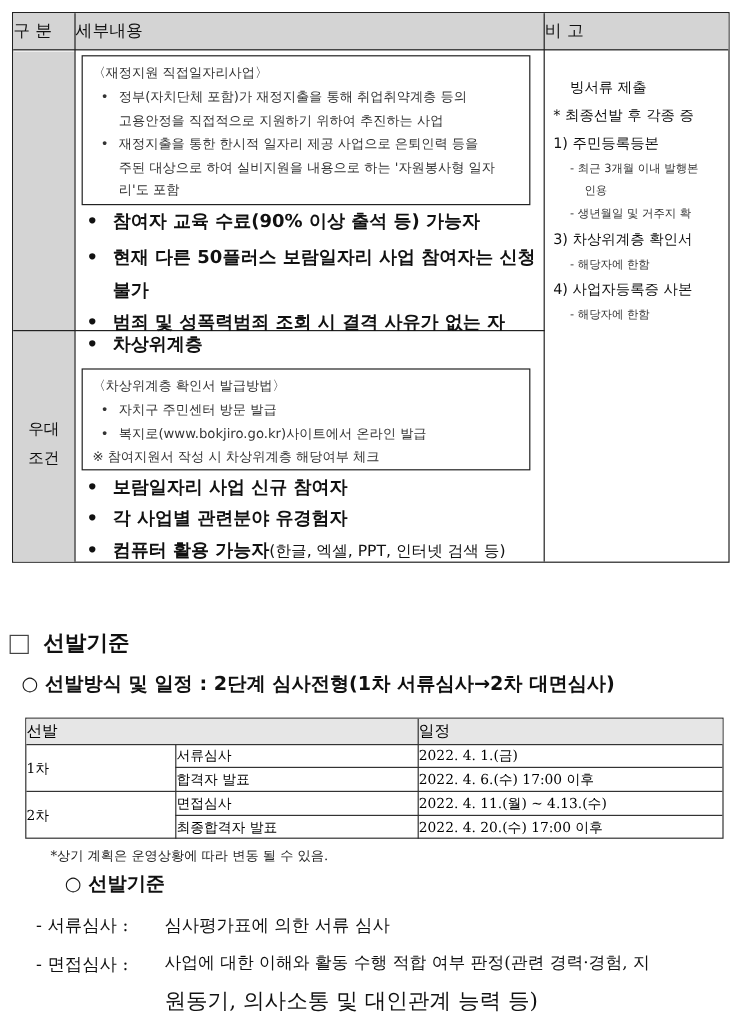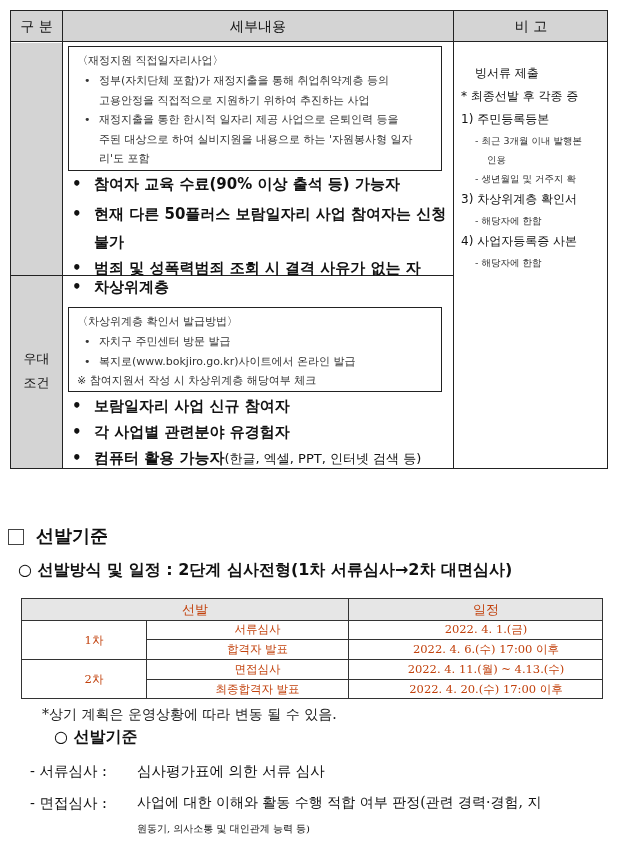--- a/index.html
+++ b/index.html
@@ -5,21 +5,21 @@
   * { box-sizing: border-box; margin: 0; padding: 0; }
   body {
     width: 622px; height: 851px; background: #ffffff; position: relative; overflow: hidden;
     font-family: "DejaVu Sans", "Liberation Sans", sans-serif; color: #111;
   }
   .abs { position: absolute; }
 
   
   .t1 { position: absolute; left: 10px; top: 10px; width: 598px; height: 459px; border: 1px solid #222; }
   .t1 .hdr { position: absolute; top: 0; left: 0; right: 0; height: 31px; background: #d4d4d4; border-bottom: 1px solid #222; }
-  .t1 .hcell { position: absolute; top: 0; height: 33px; line-height: 31px; text-align: center; font-size: 14px; font-family: "DejaVu Serif", serif; }
+  .t1 .hcell { position: absolute; top: 0; height: 33px; line-height: 31px; text-align: left; font-size: 14px; font-family: "DejaVu Serif", serif; }
   .vline { position: absolute; top: 0; bottom: 0; width: 1px; background: #222; }
   .catcell { position: absolute; left: 0; width: 51px; background: #d4d4d4; }
   .cat-label { position: absolute; left: 0; width: 51px; text-align: center; font-family: "DejaVu Serif", serif; font-size: 13px; line-height: 24px; }
 
   .box { position: absolute; border: 1px solid #222; background: #fff; font-size: 11px; color: #333; }
   .box .bt { line-height: 20px; }
   .box .bi { position: relative; padding-left: 22px; line-height: 19.5px; }
   .box .bi::before { content: "•"; position: absolute; left: 7px; top: 0; }
 
   .big { position: absolute; font-size: 15px; font-weight: bold; color: #111; line-height: 30px; }
@@ -30,25 +30,25 @@
   .note .n1 { font-size: 12px; line-height: 23px; }
   .note .n2 { font-size: 9.5px; line-height: 19px; color: #333; padding-left: 14px; }
 
   
   .sq { position: absolute; left: 8px; top: 529px; width: 16px; height: 16px; border: 1.5px solid #444; }
   .h1 { position: absolute; left: 36px; top: 524px; font-size: 18px; font-weight: bold; }
   .h2 { position: absolute; left: 18px; top: 560px; font-size: 16px; font-weight: bold; white-space: nowrap; }
 
   
   .t2 { position: absolute; left: 21px; top: 598px; width: 582px; height: 101px; border: 1px solid #333; font-family: "DejaVu Serif", serif; }
-  .t2 .cell { position: absolute; text-align: center; font-size: 11.5px; color: #c2410c; padding-left: 20px; }
+  .t2 .cell { position: absolute; font-size: 11.5px; color: #000000; }
   .hl { position: absolute; height: 1px; background: #333; }
   .vl { position: absolute; width: 1px; background: #333; }
 
-  .foot { position: absolute; left: 42px; top: 706px; font-size: 14px; font-family: "DejaVu Serif", serif; color: #222; }
+  .foot { position: absolute; left: 42px; top: 706px; font-size: 11px; font-family: "DejaVu Serif", serif; color: #222; }
   .h3 { position: absolute; left: 18px; top: 727px; font-size: 16px; font-weight: bold; margin-left: 36px; }
   .crit { position: absolute; font-family: "DejaVu Serif", serif; font-size: 14.5px; color: #111; white-space: nowrap; }
 </style>
 </head>
 <body>
 
 <div class="t1">
   <div class="hdr">
     <div class="hcell" style="left:0;width:51px;">구 분</div>
     <div class="hcell" style="left:443px;width:154px;">비 고</div>
@@ -136,13 +136,13 @@
   <div class="cell" style="left:327px;width:254px;top:81px;line-height:19px;">2022. 4. 20.(수) 17:00 이후</div>
 </div>
 
 <div class="foot">*상기 계획은 운영상황에 따라 변동 될 수 있음.</div>
 <div class="h3">○ 선발기준</div>
 
 <div class="crit" style="left:30px;top:762px;">- 서류심사 :</div>
 <div class="crit" style="left:137px;top:762px;">심사평가표에 의한 서류 심사</div>
 <div class="crit" style="left:30px;top:794px;">- 면접심사 :</div>
 <div class="crit" style="left:137px;top:794px;font-size:14px;">사업에 대한 이해와 활동 수행 적합 여부 판정(관련 경력·경험, 지</div>
-<div class="crit" style="left:137px;top:822px;font-size:10px;">원동기, 의사소통 및 대인관계 능력 등)</div>
+<div class="crit" style="left:137px;top:822px;font-size:18px;">원동기, 의사소통 및 대인관계 능력 등)</div>
 
 </body></html>

